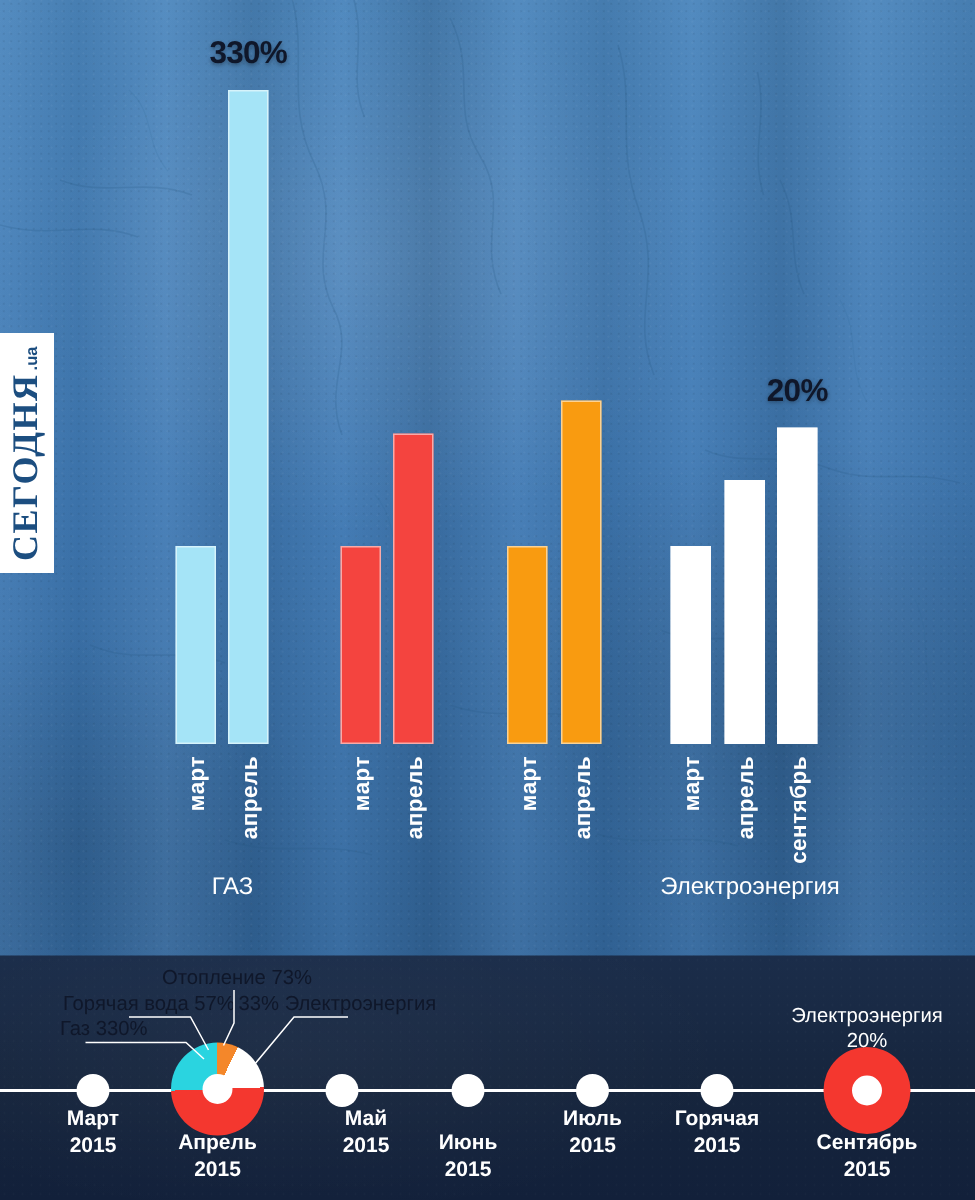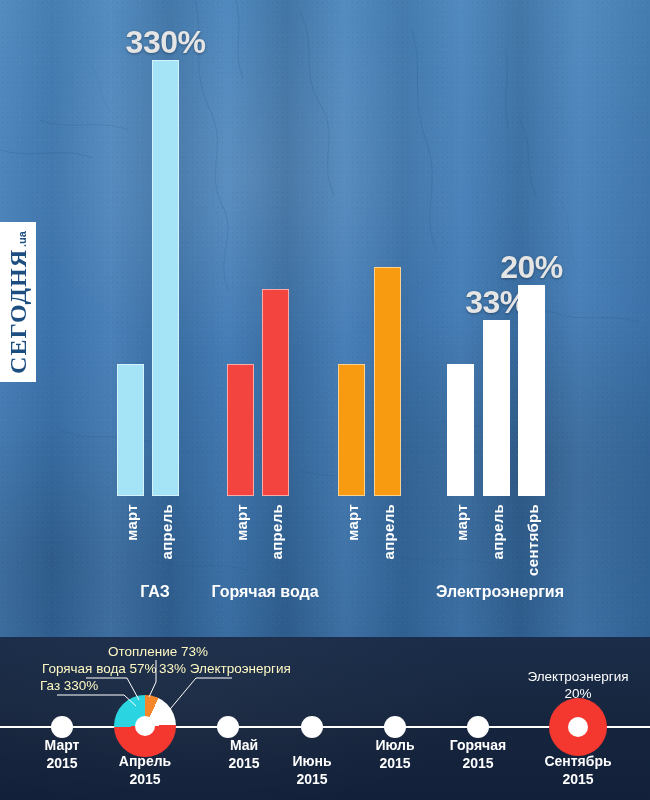--- a/index.html
+++ b/index.html
@@ -44,27 +44,27 @@
   .logo{position:absolute;left:0;top:222px;width:36px;height:160px;background:#ffffff;
         display:flex;align-items:center;justify-content:center;}
   .logo-inner{transform:rotate(-90deg);white-space:nowrap;display:flex;align-items:baseline;gap:2px;}
   .logo-main{font-size:24px;font-weight:bold;color:#1c4e80;letter-spacing:1px;
              font-family:"Liberation Serif",serif;}
   .logo-ua{font-size:11px;font-weight:bold;color:#1c4e80;}
 
   
   .chart{position:absolute;left:0;top:0;width:650px;height:637px;}
   .bar{position:absolute;bottom:0;border:1px solid rgba(255,255,255,.55);box-sizing:border-box;}
-  .bar-val{position:absolute;color:#e5e5e5;font-size:32px;font-weight:bold;
+  .bar-val{position:absolute;color:#0f172a;font-size:21px;font-weight:bold;
            text-align:center;letter-spacing:-.5px;
            text-shadow:0 1px 3px rgba(0,0,0,.35);}
   .bar-mon{position:absolute;color:#ffffff;font-size:15px;font-weight:bold;
            writing-mode:vertical-rl;transform:rotate(180deg);
            white-space:nowrap;letter-spacing:.3px;}
-  .cat{position:absolute;color:#ffffff;font-size:16px;font-weight:bold;text-align:center;
+  .cat{position:absolute;color:#ffffff;font-size:16px;font-weight:normal;text-align:center;
        line-height:19px;}
 
   
   .band{position:absolute;left:0;top:637px;width:650px;height:163px;
         background:
           radial-gradient(ellipse 420px 160px at 30% 40%, rgba(255,255,255,.035), rgba(255,255,255,0) 70%),
           linear-gradient(180deg,#1b2d4a 0%,#16253d 55%,#12203a 100%);}
   .band-speck{position:absolute;left:0;top:0;width:650px;height:163px;opacity:.25;
      background-image:radial-gradient(rgba(255,255,255,.10) .6px, transparent .7px);
      background-size:6px 6px;}
@@ -72,21 +72,21 @@
   .tl-dot{position:absolute;width:22px;height:22px;border-radius:50%;background:#ffffff;top:716px;}
   .tl-dot.big{width:58px;height:58px;top:698px;background:#f4372f;
               display:flex;align-items:center;justify-content:center;}
   .tl-dot.big::after{content:"";width:20px;height:20px;border-radius:50%;background:#ffffff;}
   .tl-lab{position:absolute;color:#ffffff;font-size:14px;font-weight:bold;text-align:center;
           line-height:18px;width:120px;}
   .pie-wrap{position:absolute;left:114px;top:695px;width:62px;height:62px;}
   .pie{position:absolute;left:0;top:0;width:62px;height:62px;border-radius:50%;}
   .pie::after{content:"";position:absolute;left:21px;top:21px;width:20px;height:20px;
               border-radius:50%;background:#ffffff;}
-  .ann{position:absolute;color:#fef9c3;font-size:13.5px;white-space:nowrap;}
+  .ann{position:absolute;color:#0f172a;font-size:13.5px;white-space:nowrap;}
   .ann-r{position:absolute;color:#ffffff;font-size:13.5px;text-align:center;line-height:17px;}
 </style>
 </head>
 <body>
 
 <div id="stage">
 
   <div class="bg"></div>
   <svg class="crackle" viewBox="0 0 650 800">
     <g stroke="#24557f" stroke-width="1.1" fill="none" opacity="0.55">
@@ -127,29 +127,27 @@
       <div class="bar" style="left: 117px; width: 27px; height: 132.121px; bottom: 141px; background: rgb(165, 228, 247);"></div>
       <div class="bar-mon" style="left: 122.5px; top: 504px;">март</div>
       <div class="bar" style="left: 152px; width: 27px; height: 436px; bottom: 141px; background: rgb(165, 228, 247);"></div>
       <div class="bar-val" style="left: 115.5px; width: 100px; top: 24px;">330%</div>
       <div class="bar-mon" style="left: 157.5px; top: 504px;">апрель</div>
       <div class="cat" style="left: 100px; width: 110px; top: 582px;">ГАЗ</div>
       <div class="bar" style="left: 227px; width: 27px; height: 132.121px; bottom: 141px; background: rgb(244, 68, 63);"></div>
       <div class="bar-mon" style="left: 232.5px; top: 504px;">март</div>
       <div class="bar" style="left: 262px; width: 27px; height: 207.43px; bottom: 141px; background: rgb(244, 68, 63);"></div>
       <div class="bar-mon" style="left: 267.5px; top: 504px;">апрель</div>
-      <div class="cat" style="left: 205px; width: 120px; top: 582px;">Горячая вода</div>
       <div class="bar" style="left: 338px; width: 27px; height: 132.121px; bottom: 141px; background: rgb(249, 155, 16);"></div>
       <div class="bar-mon" style="left: 343.5px; top: 504px;">март</div>
       <div class="bar" style="left: 374px; width: 27px; height: 228.57px; bottom: 141px; background: rgb(249, 155, 16);"></div>
       <div class="bar-mon" style="left: 379.5px; top: 504px;">апрель</div>
       <div class="bar" style="left: 447px; width: 27px; height: 132.121px; bottom: 141px; background: rgb(255, 255, 255);"></div>
       <div class="bar-mon" style="left: 452.5px; top: 504px;">март</div>
       <div class="bar" style="left: 483px; width: 27px; height: 175.721px; bottom: 141px; background: rgb(255, 255, 255);"></div>
-      <div class="bar-val" style="left: 446.5px; width: 100px; top: 284.279px;">33%</div>
       <div class="bar-mon" style="left: 488.5px; top: 504px;">апрель</div>
       <div class="bar" style="left: 518px; width: 27px; height: 211.394px; bottom: 141px; background: rgb(255, 255, 255);"></div>
       <div class="bar-val" style="left: 481.5px; width: 100px; top: 248.606px;">20%</div>
       <div class="bar-mon" style="left: 523.5px; top: 504px;">сентябрь</div>
       <div class="cat" style="left: 425px; width: 150px; top: 582px;">Электроэнергия</div>
     </div>
 
   <div class="band">
     <div class="band-speck"></div>
   </div>

